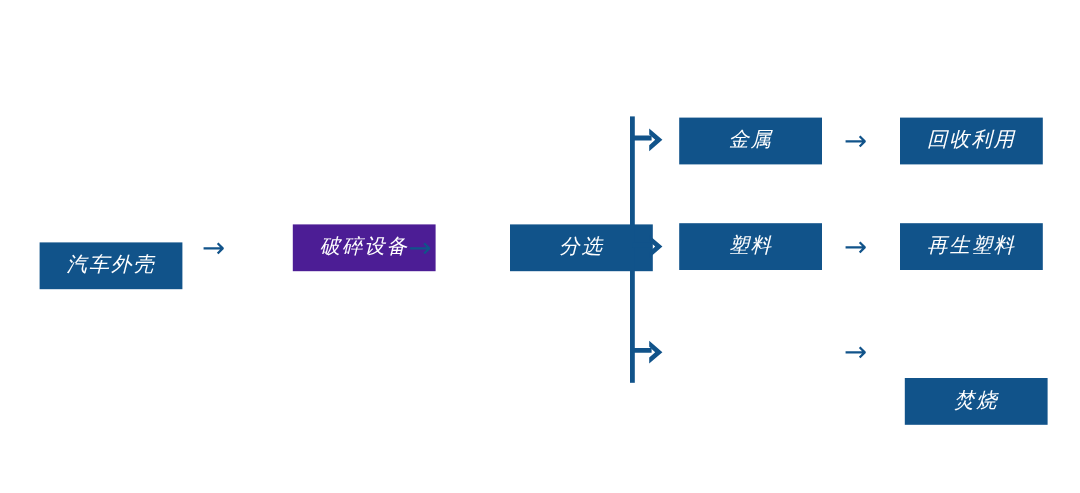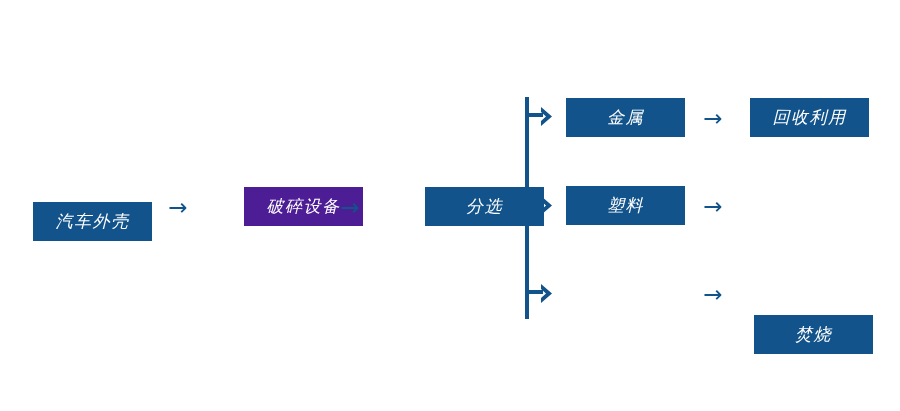--- a/index.html
+++ b/index.html
@@ -124,17 +124,18 @@
       <path d="M14 1 L25 10.5 L14 20 L14 15 L19 10.5 L14 6 Z" fill="#11538a"></path>
     </svg>
   </div>
 
   <div class="node blue" id="n-metal">金属</div>
   <div class="arrow" id="a-3">→</div>
   <div class="node blue" id="n-recycle">回收利用</div>
 
   <div class="node blue" id="n-plastic">塑料</div>
   <div class="arrow" id="a-4">→</div>
+  <div class="node blue" id="n-repl">再生塑料</div>
 
   <div class="arrow" id="a-5">→</div>
   <div class="node blue" id="n-burn">焚烧</div>
 
 </div>
 
 </body></html>

